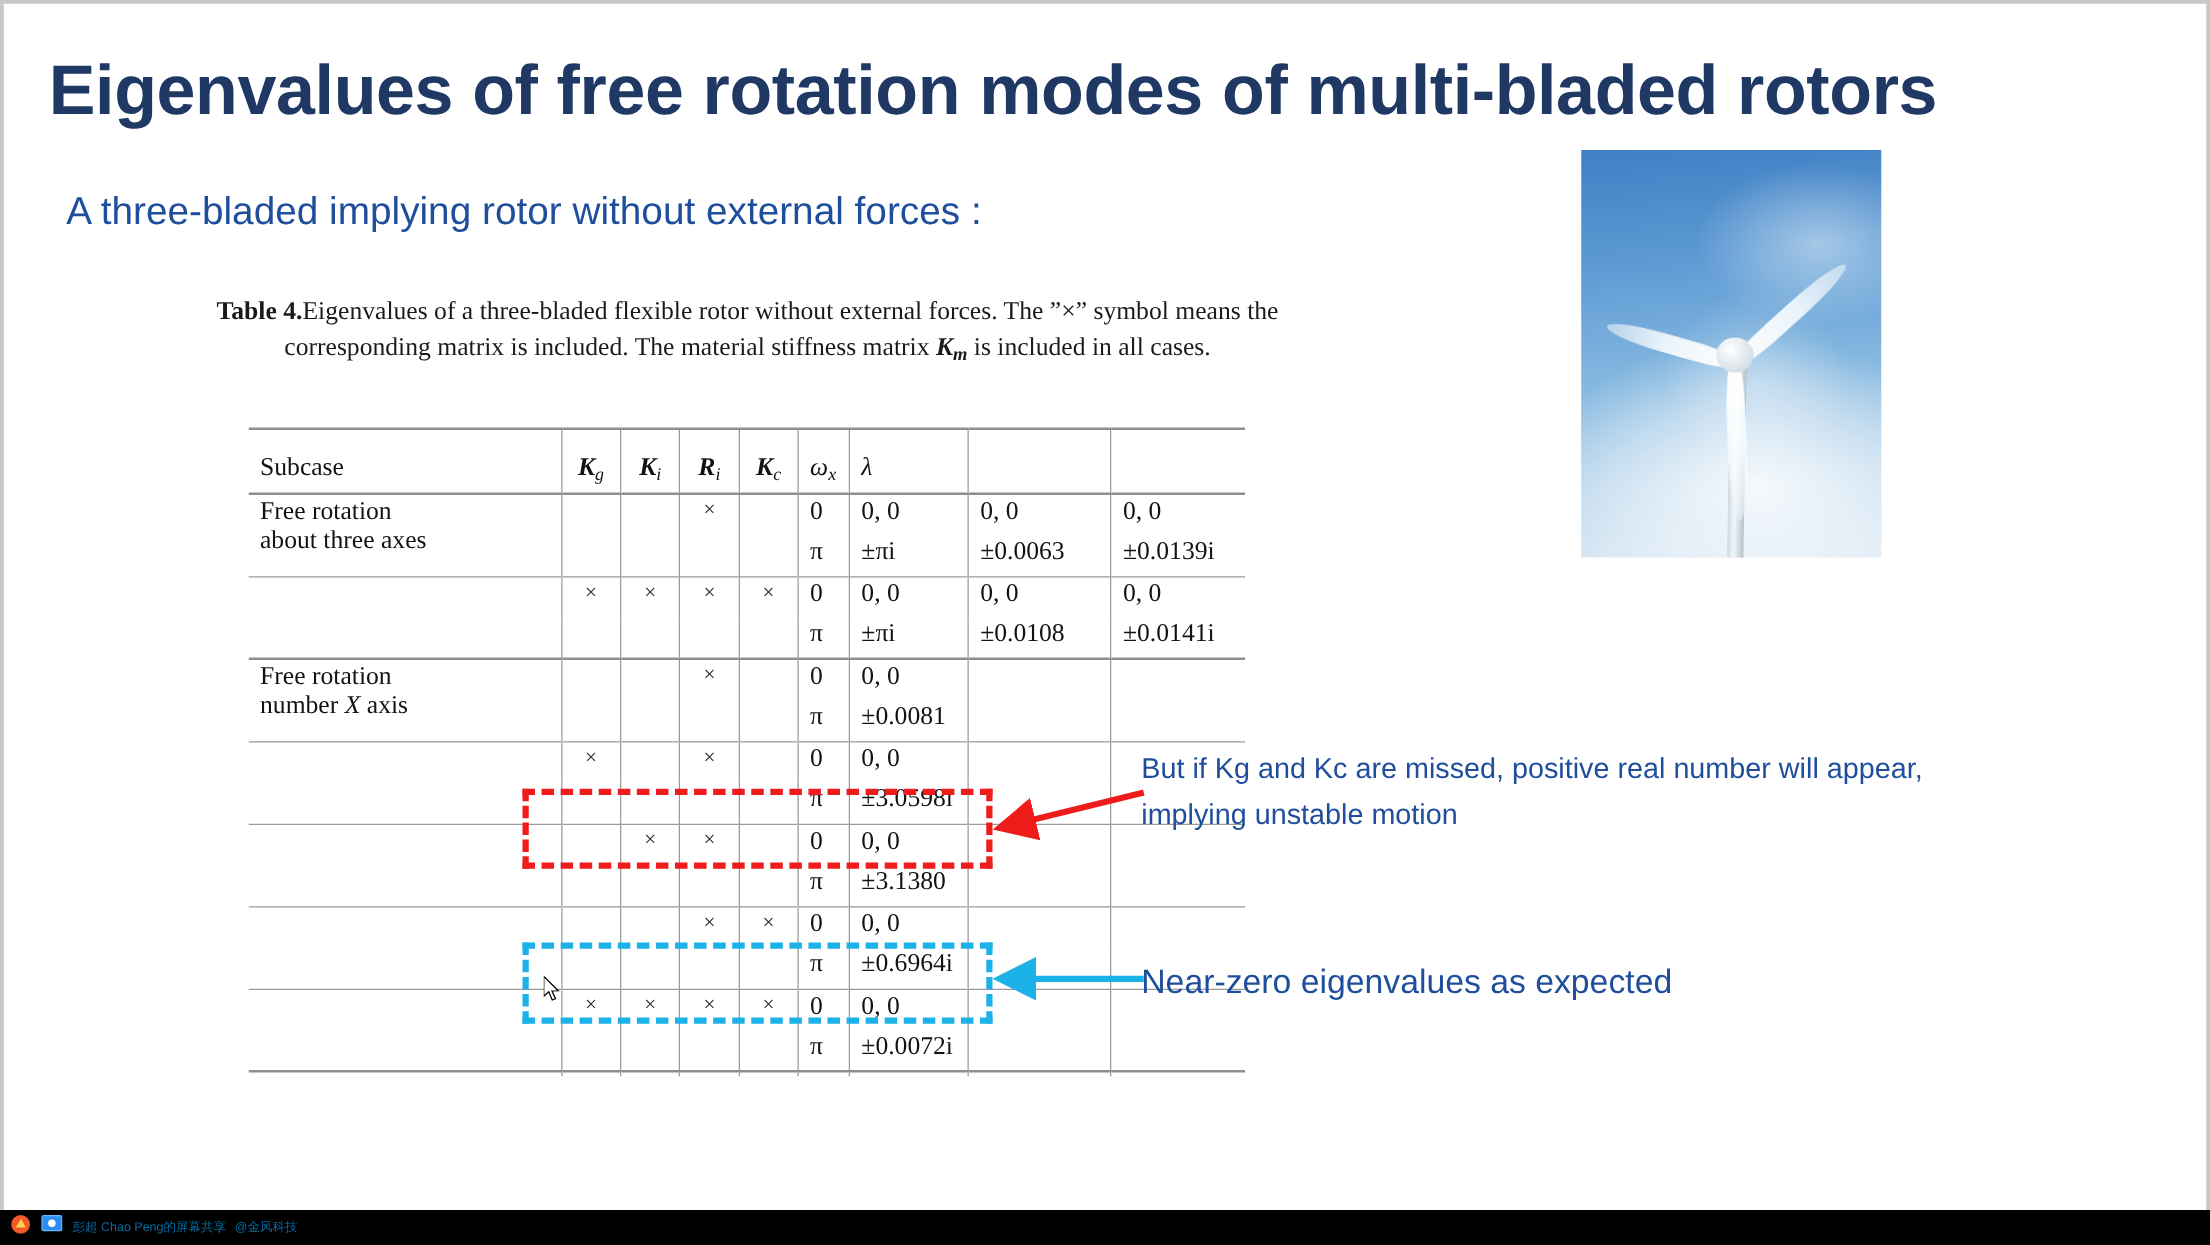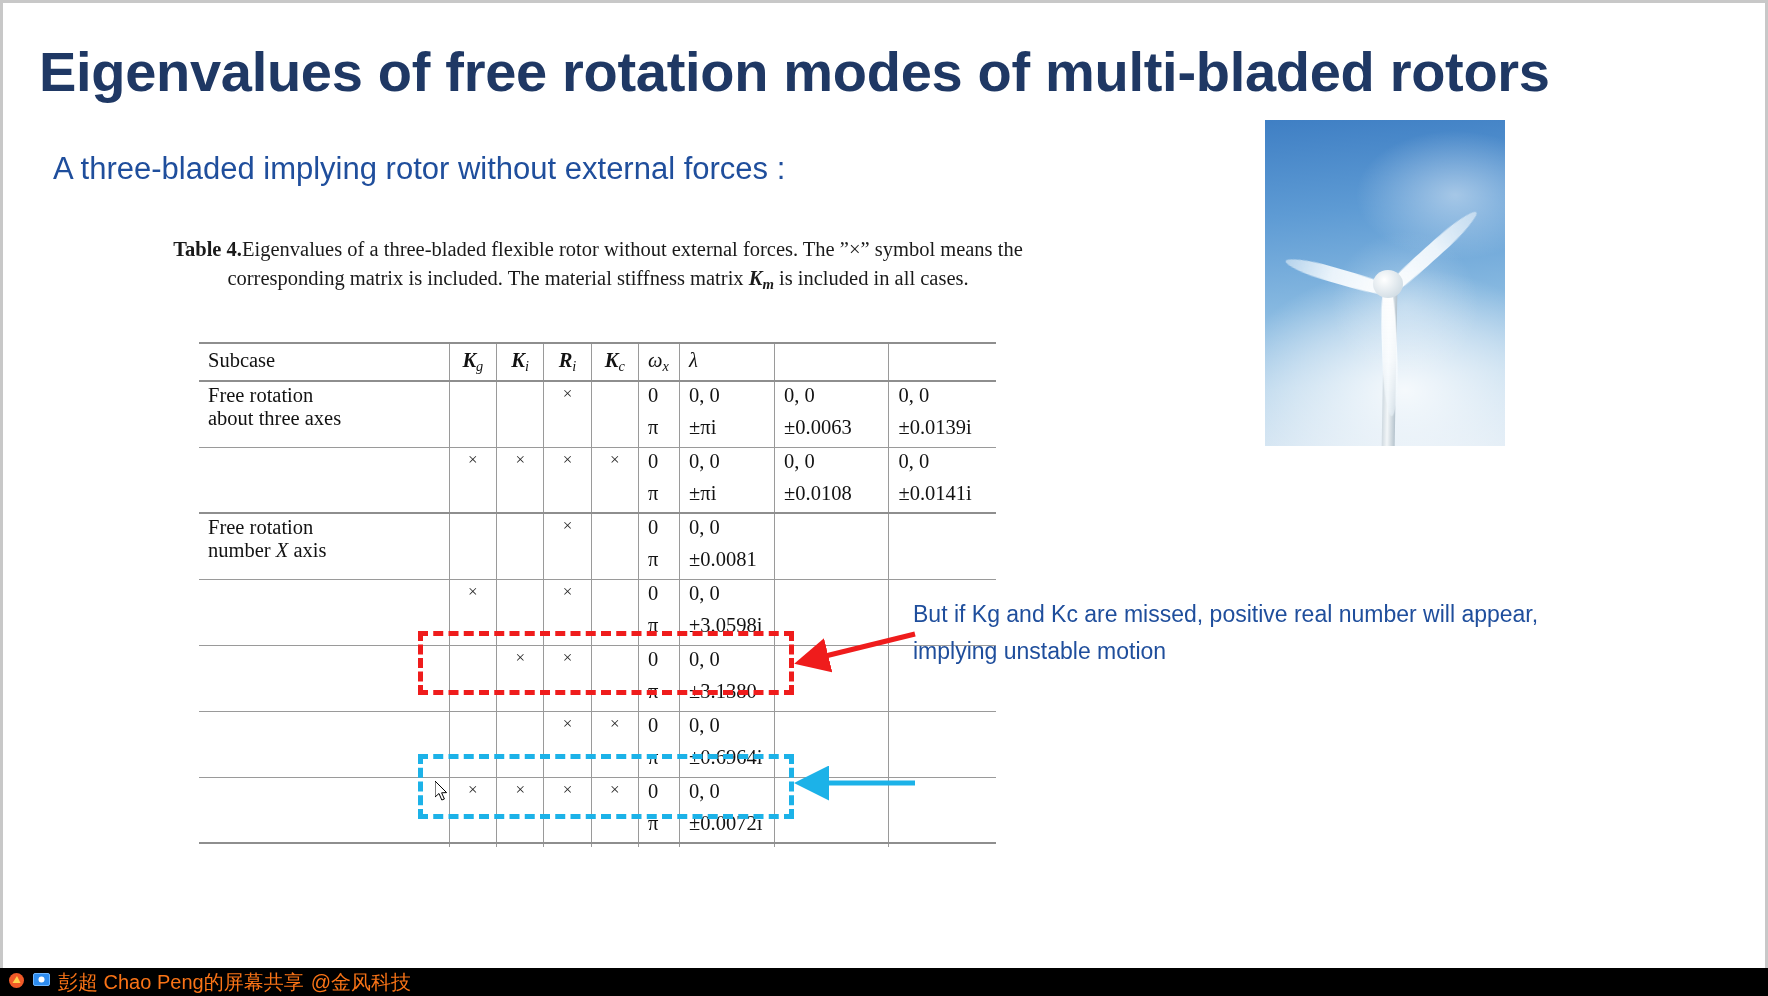--- a/index.html
+++ b/index.html
@@ -118,21 +118,21 @@
   table.eig td, table.eig th {
     border-left: 1px solid #9a9a9a;
     border-right: 1px solid #9a9a9a;
     padding: 2px 9px;
     font-weight: normal;
     text-align: left;
     vertical-align: top;
     height: 33px;
   }
   table.eig tr.toprule td { border-top: 2px solid #8e8e8e; }
-  table.eig .hdr td { border-bottom: 2px solid #8e8e8e; padding-top: 5px; padding-bottom: 5px; }
+  table.eig .hdr td { border-bottom: 2px solid #8e8e8e; padding-top: 19px; padding-bottom: 5px; }
   table.eig .midrule td { border-top: 1px solid #9a9a9a; }
   table.eig .thickrule td { border-top: 2px solid #8e8e8e; }
   table.eig .bottomrule td { border-top: 2px solid #8e8e8e; height: 4px; padding: 0; }
   table.eig td.edgeL { border-left: none; }
   table.eig td.edgeR { border-right: none; }
   .c-sub  { width: 243px; }
   .c-mark { width: 46px; text-align: center !important; }
   .c-w    { width: 39px; }
   .c-l    { width: 91px; }
   .c-l2   { width: 111px; }
@@ -193,21 +193,21 @@
     height: 28px;
     gap: 8px;
     padding-left: 8px;
   }
   .tb-badge {
     display: flex; align-items: center; gap: 7px;
     height: 28px;
     background: #000;
     padding-right: 10px;
   }
-  .tb-text { color: #f97316; font-size: 20px; white-space: nowrap; }
+  .tb-text { color: #0369a1; font-size: 10px; white-space: nowrap; }
   .cursor-arrow { position: absolute; left: 432px; top: 778px; }
 </style>
 </head>
 <body>
 
 <div class="slide">
 
   <h1 class="title">Eigenvalues of free rotation modes of multi-bladed rotors</h1>
   <div class="subtitle">A three-bladed implying rotor without external forces :</div>
 
@@ -431,20 +431,21 @@
   <svg class="arrow-cyan" width="130" height="40" viewBox="0 0 130 40">
     <defs>
       <marker id="arrCyan" markerWidth="7" markerHeight="7" refX="5.6" refY="3.5" orient="auto">
         <polygon points="0,0 7,3.5 0,7" fill="#1cb2e8"></polygon>
       </marker>
     </defs>
     <line x1="126" y1="20" x2="12" y2="20" stroke="#1cb2e8" stroke-width="5" marker-end="url(#arrCyan)"></line>
   </svg>
 
   <div class="ann-red">But if Kg and Kc are missed, positive real number will appear, implying unstable motion</div>
+  <div class="ann-cyan">Near-zero eigenvalues as expected</div>
 
   <svg class="cursor-arrow" width="16" height="22" viewBox="0 0 16 22">
     <polygon points="0,0 0,16 4,12.5 6.8,19 9.4,18 6.6,11.8 11.6,11.6" fill="#ffffff" stroke="#000000" stroke-width="1"></polygon>
   </svg>
 
 </div>
 
 <div class="taskbar">
   <div class="tb-inner">
     <span>

